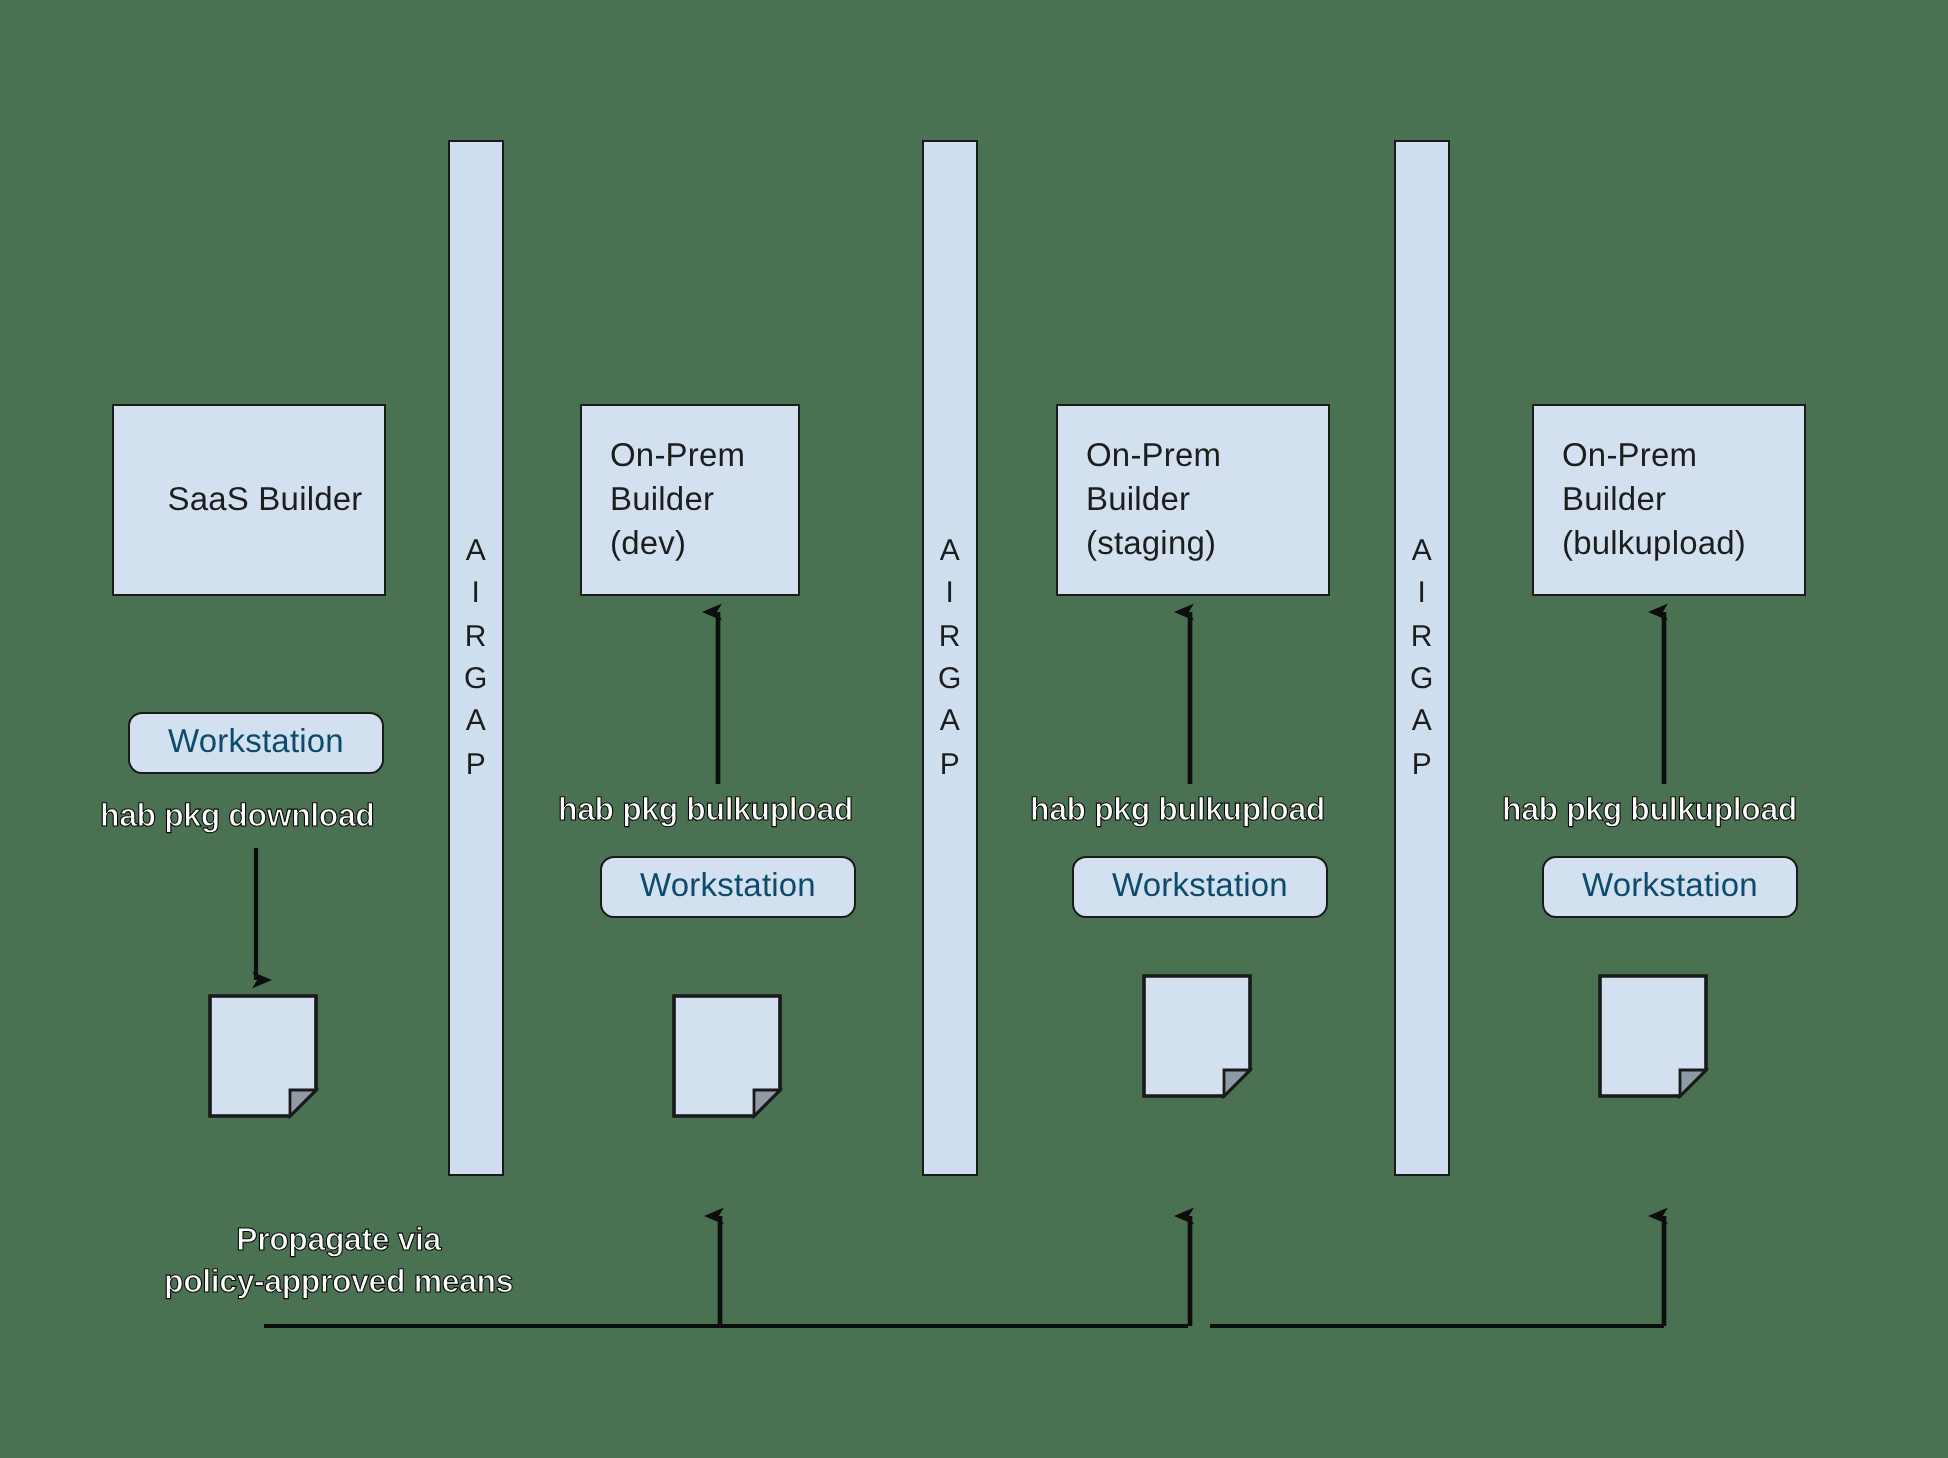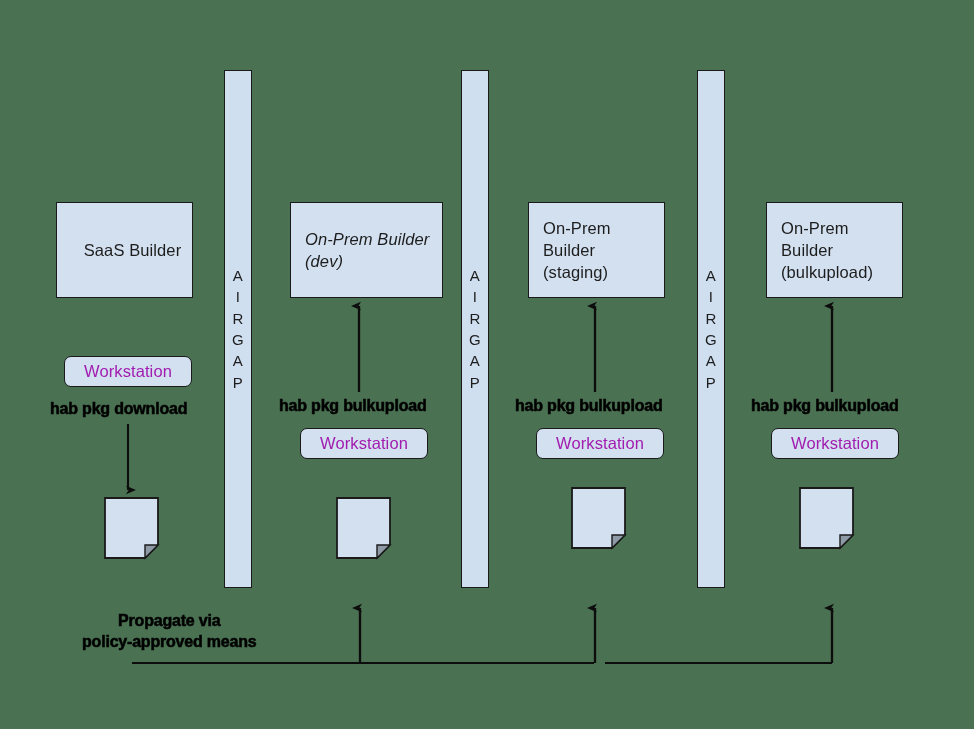--- a/index.html
+++ b/index.html
@@ -65,29 +65,29 @@
   
   .workstation {
     position: absolute;
     box-sizing: border-box;
     background: #d2e0f0;
     border: 1.6px solid #1a1a1a;
     border-radius: 7px;
     display: flex;
     align-items: center;
     justify-content: center;
-    color: #a21caf;
+    color: #0c4a6e;
     font-size: 16.5px;
     letter-spacing: 0.1px;
   }
 
   
   .cmd-label {
     position: absolute;
-    color: #000000;
+    color: #ffffff;
     font-size: 16px;
     font-weight: bold;
     letter-spacing: -0.2px;
     white-space: nowrap;
     -webkit-text-stroke: 0.55px #050505;
   }
   .cmd-label .l2 { display: block; }
 </style>
 </head>
 <body>
@@ -134,21 +134,21 @@
     <line x1="595" y1="663" x2="595" y2="608" stroke="#0d0d0d" stroke-width="2.3" marker-end="url(#arrowDown)"></line>
 
     <line x1="605" y1="663" x2="832" y2="663" stroke="#0d0d0d" stroke-width="1.9"></line>
     <line x1="832" y1="663" x2="832" y2="608" stroke="#0d0d0d" stroke-width="2.3" marker-end="url(#arrowDown)"></line>
   </svg>
 
   <div class="node-box center-text" style="left:56px; top:202px; width:137px; height:96px;">
     <span>SaaS Builder</span>
   </div>
 
-  <div class="node-box" style="left:290px; top:202px; width:153px; height:96px;font-style:italic;">
+  <div class="node-box" style="left:290px; top:202px; width:110px; height:96px;">
     <span>On-Prem Builder (dev)</span>
   </div>
 
   <div class="node-box" style="left:528px; top:202px; width:137px; height:96px;">
     <span>On-Prem Builder (staging)</span>
   </div>
 
   <div class="node-box" style="left:766px; top:202px; width:137px; height:96px;">
     <span>On-Prem Builder (bulkupload)</span>
   </div>

